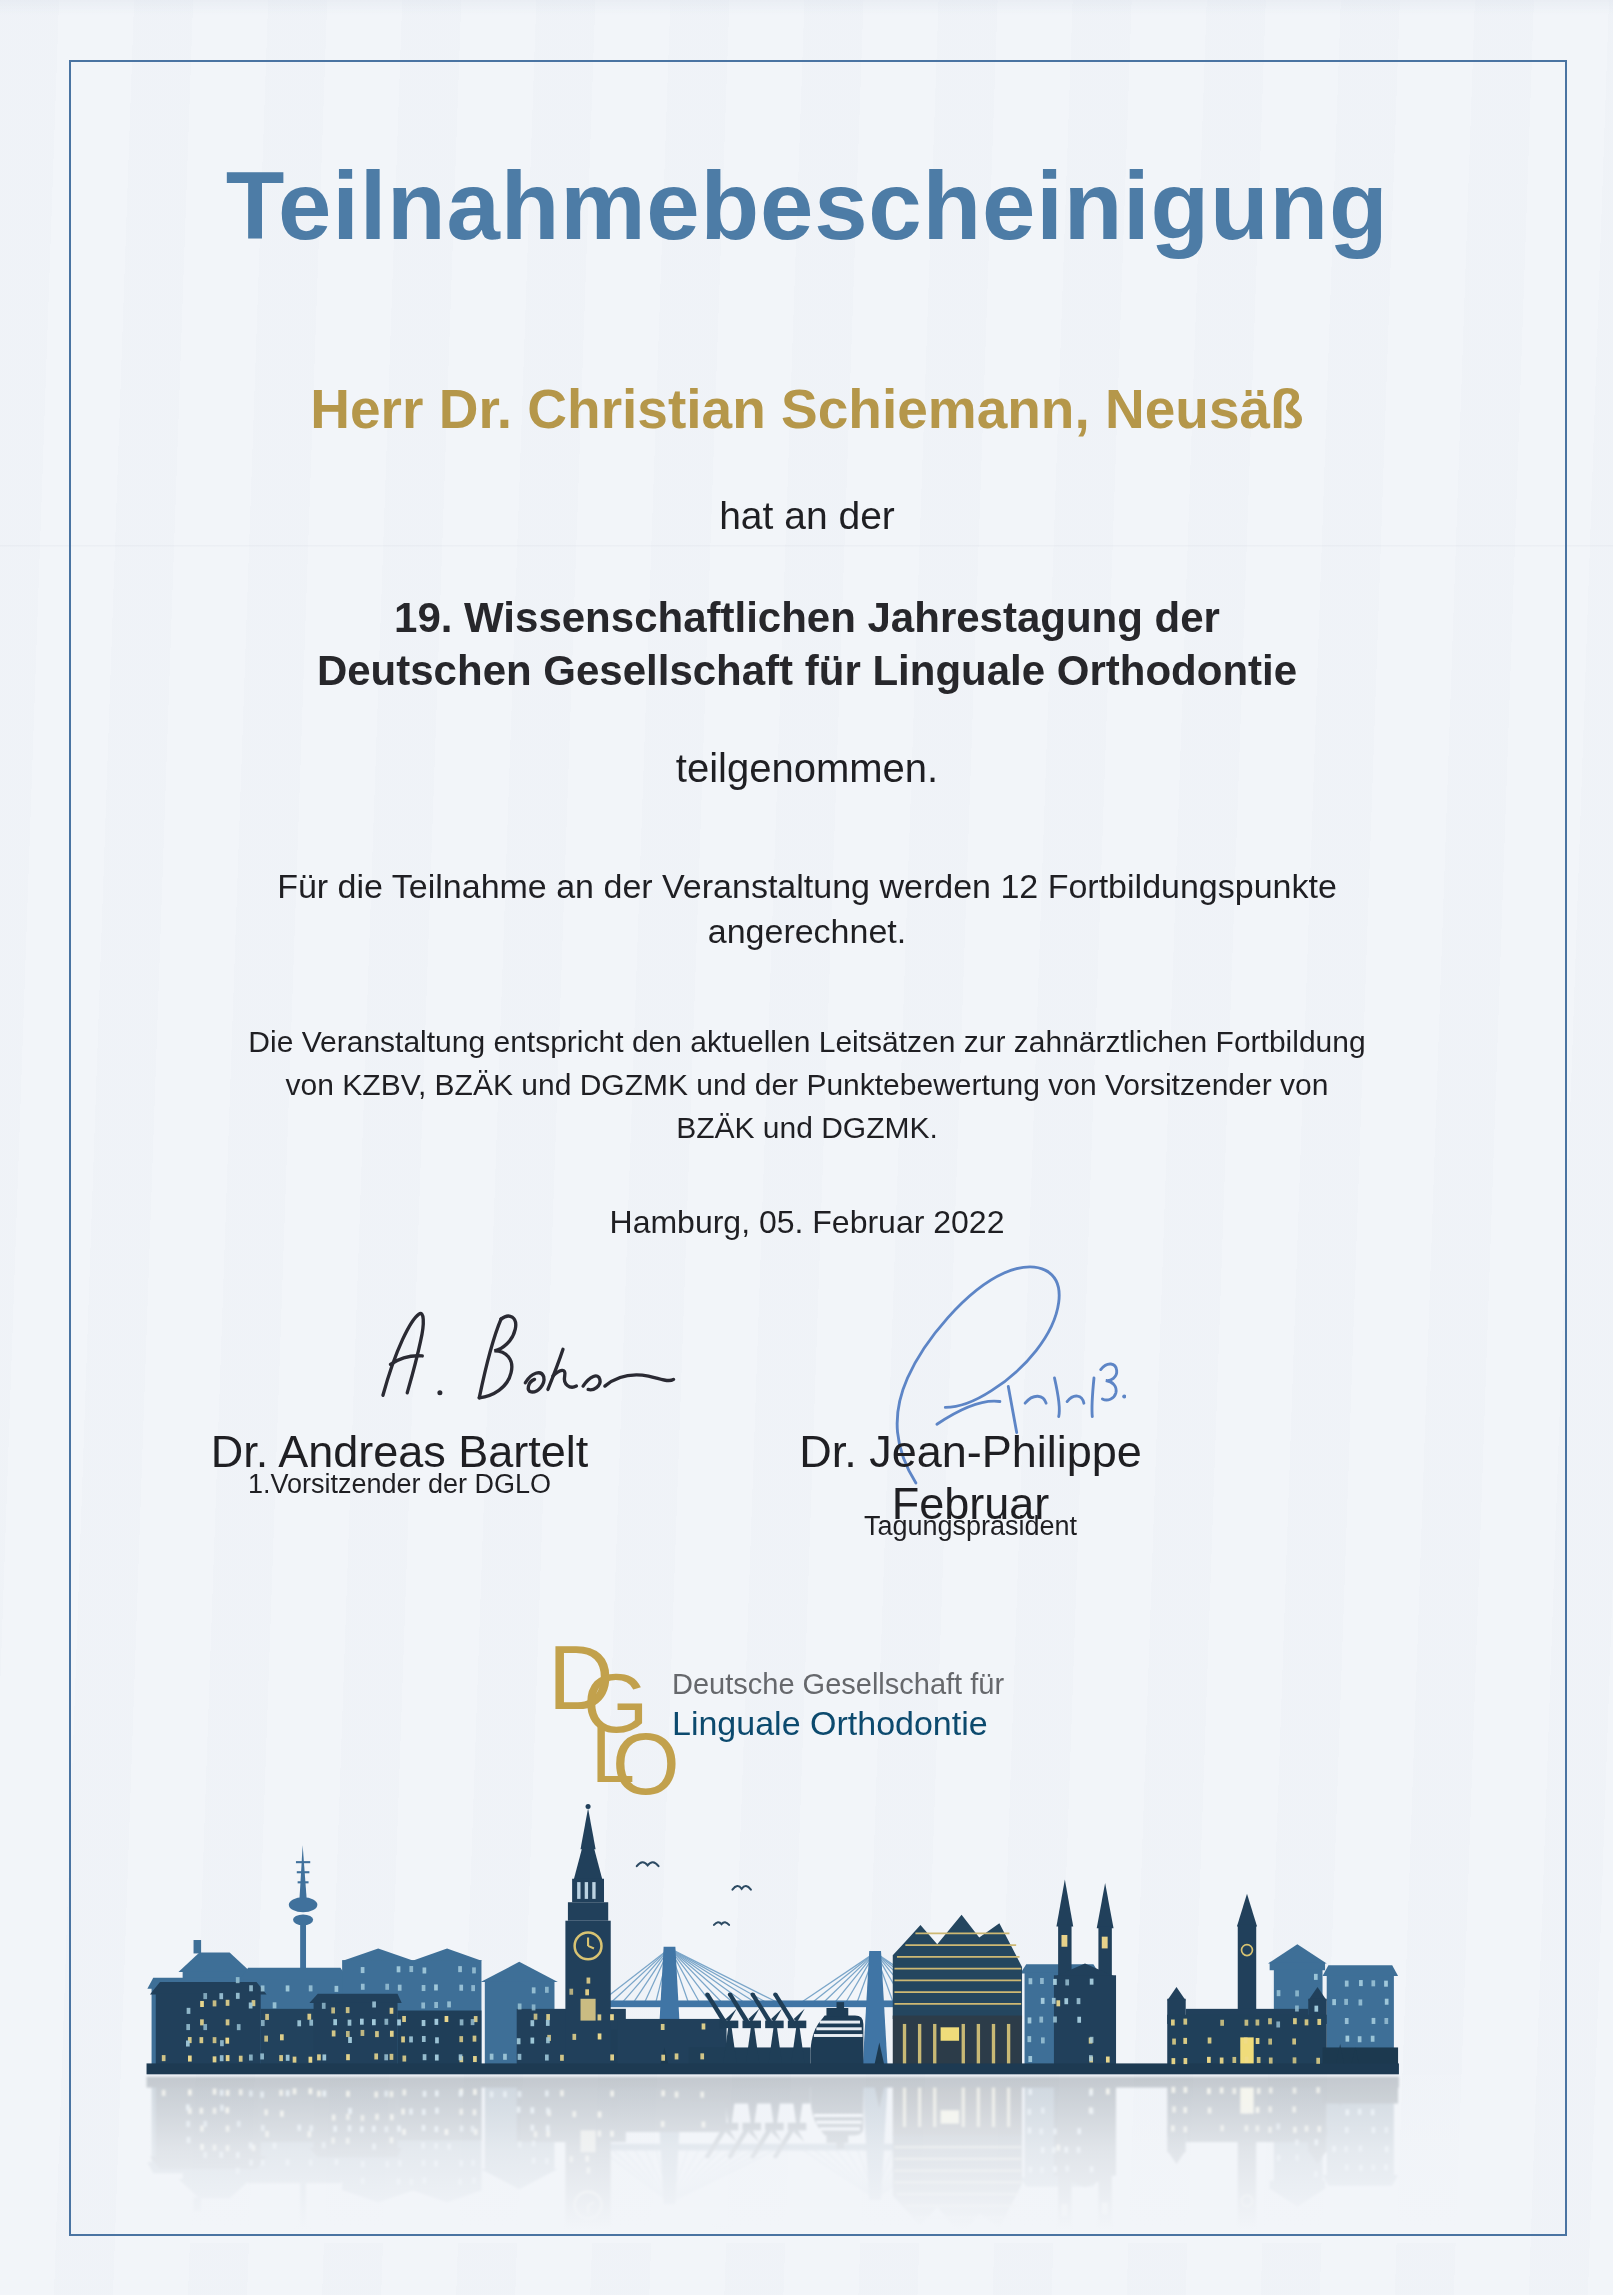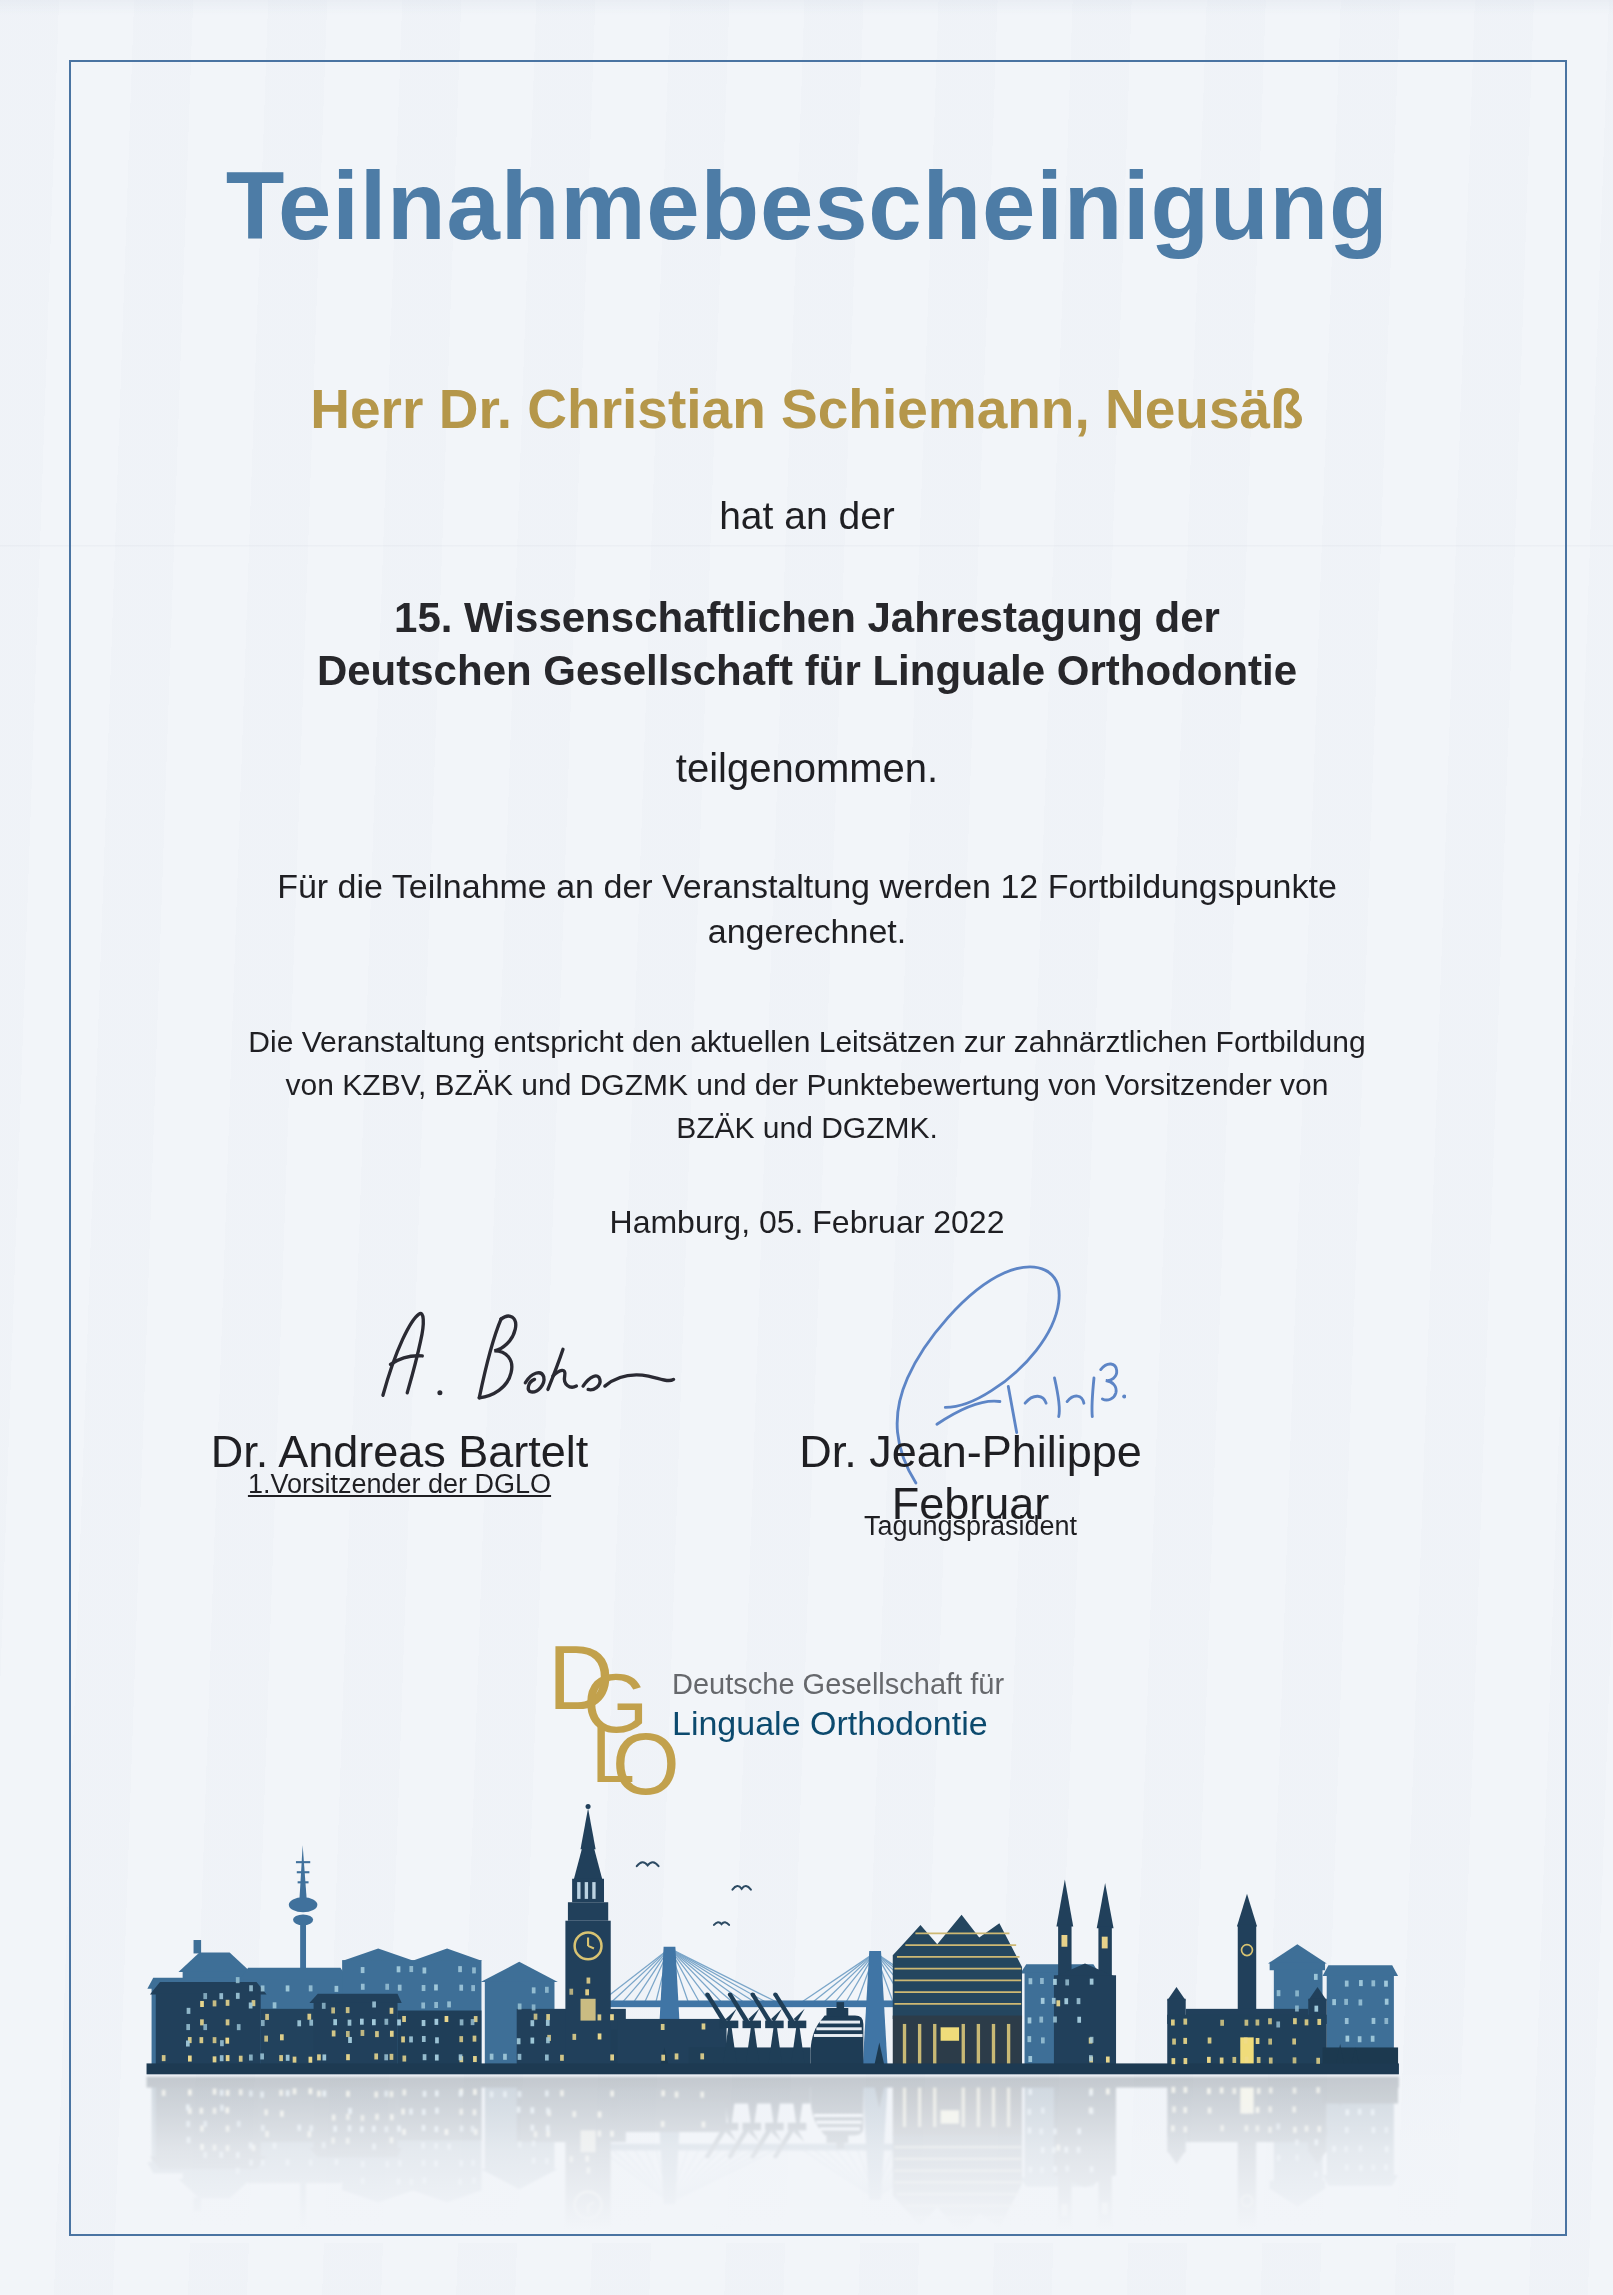--- a/index.html
+++ b/index.html
@@ -45,21 +45,21 @@
 <div class="page">
 
   <div class="crease"></div>
   <div class="frame"></div>
 
   <div class="cblock title">Teilnahmebescheinigung</div>
   <div class="cblock recipient">Herr Dr. Christian Schiemann, Neusäß</div>
   <div class="cblock intro">hat an der</div>
 
   <div class="cblock event">
-    <div>15. Wissenschaftlichen Jahrestagung der</div>
+    <div>19. Wissenschaftlichen Jahrestagung der</div>
     <div>Deutschen Gesellschaft für Linguale Orthodontie</div>
   </div>
 
   <div class="cblock participation">teilgenommen.</div>
 
   <div class="cblock points">
     <div><span>Für die Teilnahme an der Veranstaltung werden </span><b>12 Fortbildungspunkte</b></div>
     <div>angerechnet.</div>
   </div>
 
@@ -94,21 +94,21 @@
       <path d="M200,180 C210,168 222,170 225,180"></path>
       <path d="M235,150 C240,172 242,188 240,196"></path>
       <path d="M250,178 C258,168 268,170 270,180"></path>
       <path d="M282,150 C280,170 279,186 280,196"></path>
       <path d="M290,140 C298,130 308,132 309,141 C310,149 302,154 296,153 C304,154 310,160 308,168 C306,175 298,178 292,175"></path>
       <circle cx="318" cy="172" r="2.4" fill="#5d85c6" stroke="none"></circle>
     </g>
   </svg>
 
   <div class="sig-name" style="left:181px;top:1426px;">Dr. Andreas Bartelt</div>
-  <div class="sig-role" style="left:181px;top:1469px;text-decoration:underline;">1.Vorsitzender der DGLO</div>
+  <div class="sig-role" style="left:181px;top:1469px;">1.Vorsitzender der DGLO</div>
   <div class="sig-name" style="left:752px;top:1426px;">Dr. Jean-Philippe Februar</div>
   <div class="sig-role" style="left:752px;top:1511px;">Tagungspräsident</div>
 
   <span class="logo-letter" style="left:548px;top:1632px;font-size:91px;">D</span>
   <span class="logo-letter" style="left:583px;top:1661px;font-size:84px;">G</span>
   <span class="logo-letter" style="left:591px;top:1715px;font-size:79px;">L</span>
   <span class="logo-letter" style="left:612px;top:1720px;font-size:87px;">O</span>
   <div class="logo-line1">Deutsche Gesellschaft für</div>
   <div class="logo-line2">Linguale Orthodontie</div>
 

